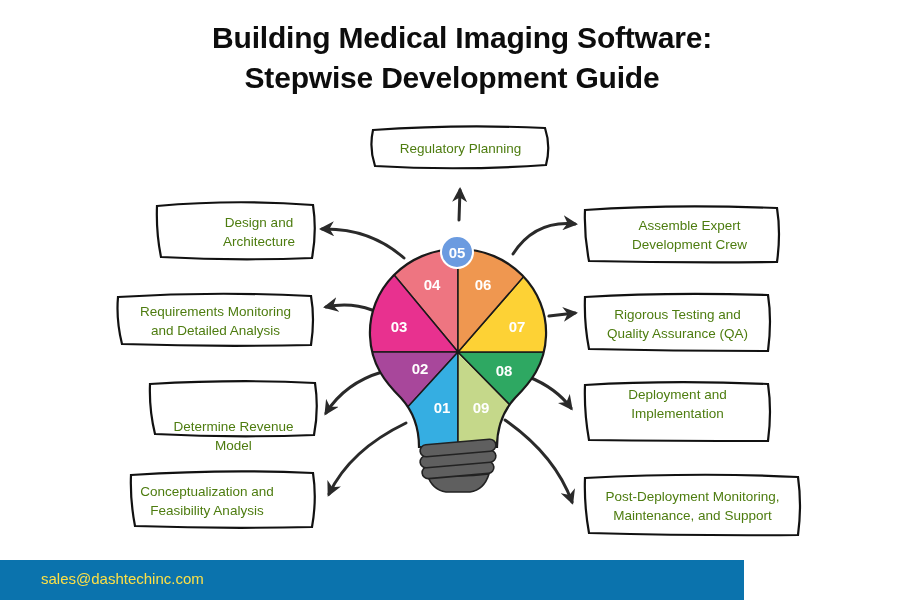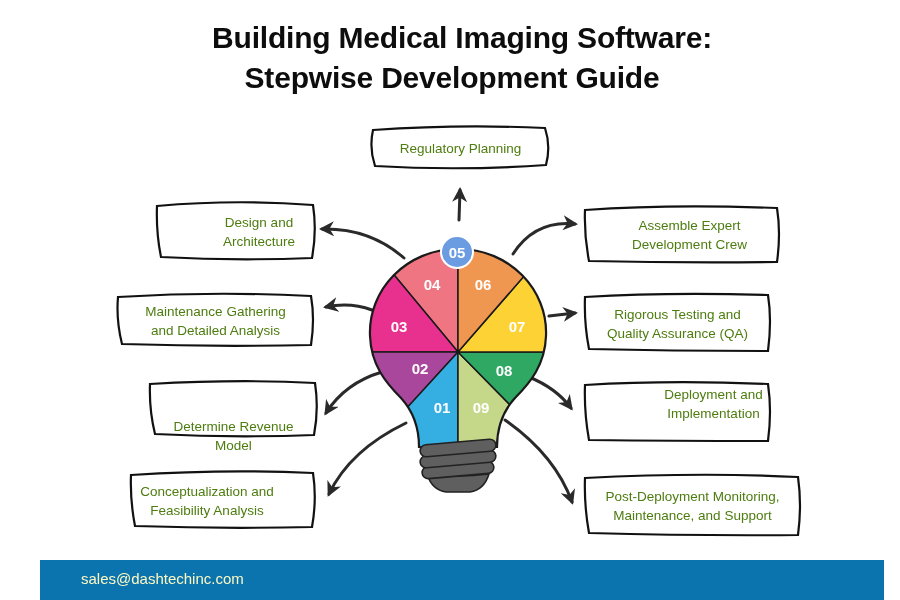--- a/index.html
+++ b/index.html
@@ -18,22 +18,22 @@
   .title .l1 { padding-left: 24px; }
   .title .l2 { padding-left: 4px; }
   .diagram { position: absolute; left: 0; top: 0; width: 900px; height: 560px; }
   .box {
     position: absolute; display: flex; align-items: center; justify-content: center;
     text-align: center; font-size: 13.5px; line-height: 19px; color: #4d7c0f;
     box-sizing: border-box;
   }
   .box span { position: relative; z-index: 2; }
   .footer {
-    position: absolute; left: 0; top: 560px; width: 844px; height: 40px;
-    background: #0b73ad; color: #fef9c3; margin-left: 40px;
+    position: absolute; left: 0; top: 560px; width: 744px; height: 40px;
+    background: #0b73ad; color: #fde047;
   }
   .footer .email { position: absolute; left: 41px; top: 10px; font-size: 15px; }
   .footer .web { position: absolute; right: 30px; top: 10px; font-size: 15px; }
   .logo { position: absolute; left: 410px; top: 3px; width: 82px; height: 34px; text-align: center; }
   .logo .word { font-weight: bold; font-size: 25px; line-height: 24px; letter-spacing: 0.5px; }
   .logo .sub { font-size: 5px; letter-spacing: 1.6px; line-height: 8px; }
 </style>
 </head>
 <body>
 
@@ -112,35 +112,35 @@
   </g>
 </svg>
 
 <div class="box" style="left:373px; top:128px; width:175px; height:40px;">
   <span>Regulatory Planning</span>
 </div>
 <div class="box" style="left:157px; top:205px; width:158px; height:54px;margin-left:23px;">
   <span><span>Design and</span><br><span>Architecture</span></span>
 </div>
 <div class="box" style="left:118px; top:295px; width:195px; height:52px;">
-  <span><span>Maintenance Gathering</span><br><span>and Detailed Analysis</span></span>
+  <span><span>Requirements Monitoring</span><br><span>and Detailed Analysis</span></span>
 </div>
 <div class="box" style="left:150px; top:383px; width:167px; height:54px;margin-top:26px;">
   <span><span>Determine Revenue</span><br><span>Model</span></span>
 </div>
 <div class="box" style="left:131px; top:473px; width:152px; height:55px;">
   <span><span>Conceptualization and</span><br><span>Feasibility Analysis</span></span>
 </div>
 <div class="box" style="left:585px; top:208px; width:194px; height:54px;padding-left:15px;">
   <span><span>Assemble Expert</span><br><span>Development Crew</span></span>
 </div>
 <div class="box" style="left:585px; top:296px; width:185px; height:55px;">
   <span><span>Rigorous Testing and</span><br><span>Quality Assurance (QA)</span></span>
 </div>
-<div class="box" style="left:585px; top:384px; width:185px; height:39px;margin-left:36px;">
+<div class="box" style="left:585px; top:384px; width:185px; height:39px;">
   <span><span>Deployment and</span><br><span>Implementation</span></span>
 </div>
 <div class="box" style="left:585px; top:477px; width:215px; height:58px;">
   <span><span>Post-Deployment Monitoring,</span><br><span>Maintenance, and Support</span></span>
 </div>
 
 <div class="footer">
   <span class="email">sales@dashtechinc.com</span>
 </div>
 

